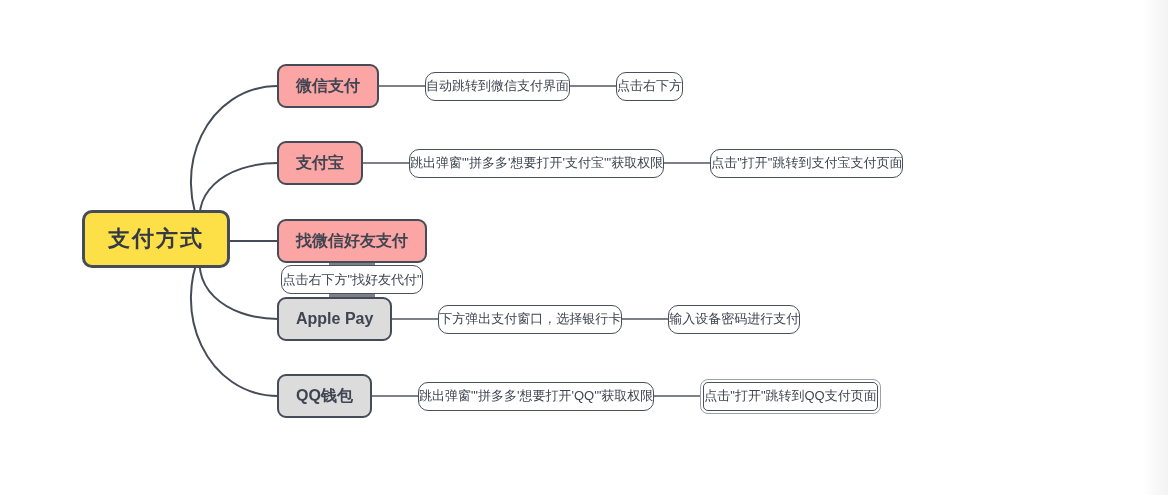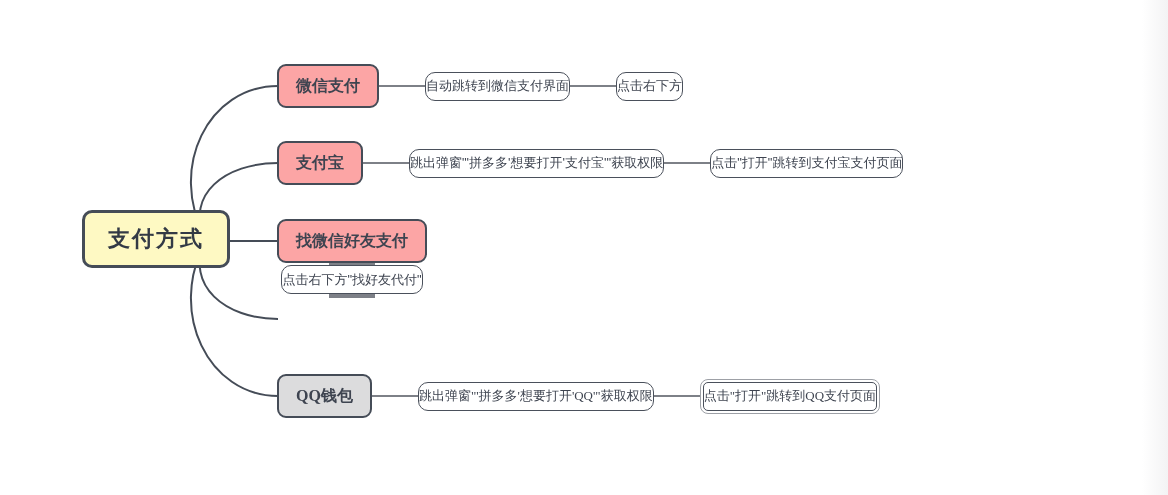--- a/index.html
+++ b/index.html
@@ -11,31 +11,31 @@
   }
   .canvas { position:relative; width:1168px; height:495px; background:#ffffff; }
   svg.curves { position:absolute; left:0; top:0; width:1168px; height:495px; }
   .edge-strip {
     position:absolute; right:0; top:0; bottom:0; width:26px;
     background:linear-gradient(to right, rgba(244,244,245,0), #f3f3f4);
     pointer-events:none;
   }
   .root-node {
     position:absolute; left:82px; top:210px; width:148px; height:58px;
-    background:#fef9c3; border:3px solid #454c57; border-radius:10px;
+    background:#fde047; border:3px solid #454c57; border-radius:10px;
     display:flex; align-items:center; justify-content:center;
     font-size:22px; font-weight:bold; color:#333a45; letter-spacing:2px;
     white-space:nowrap;
   }
   .row { position:absolute; left:277px; height:44px; display:flex; align-items:center; }
   .row-1 { top:64px; }
   .row-2 { top:141px; }
   .row-3 { top:219px;flex-direction:column; }
   .row-4 { top:297px; }
-  .row-5 { top:374px;font-family:Liberation Serif, serif; }
+  .row-5 { top:374px; }
   .branch-node {
     height:44px; background:#fca5a5; border:2.5px solid #454c57; border-radius:9px;
     display:flex; align-items:center; justify-content:center;
     padding:0 17px; font-size:16px; font-weight:600; color:#3e4450;
     white-space:nowrap; flex:none;
   }
   .branch-node.filled { background:#dcdcdd; }
   .step-node {
     height:29px; background:#ffffff; border:1.5px solid #4a505b; border-radius:10px;
     display:flex; align-items:center; justify-content:center;
@@ -98,20 +98,33 @@
       <span>找微信好友支付</span>
     </div>
     <div class="link"></div>
     <div class="step-node">
       <span>点击右下方"找好友代付"</span>
     </div>
     <div class="link"></div>
     <div class="link"></div>
   </div>
 
+  <div class="row row-4">
+    <div class="branch-node filled">
+      <span>Apple Pay</span>
+    </div>
+    <div class="link"></div>
+    <div class="step-node">
+      <span>下方弹出支付窗口，选择银行卡</span>
+    </div>
+    <div class="link"></div>
+    <div class="step-node">
+      <span>输入设备密码进行支付</span>
+    </div>
+  </div>
 
   <div class="row row-5">
     <div class="branch-node filled">
       <span>QQ钱包</span>
     </div>
     <div class="link"></div>
     <div class="step-node">
       <span>跳出弹窗"'拼多多'想要打开'QQ'"获取权限</span>
     </div>
     <div class="link"></div>

